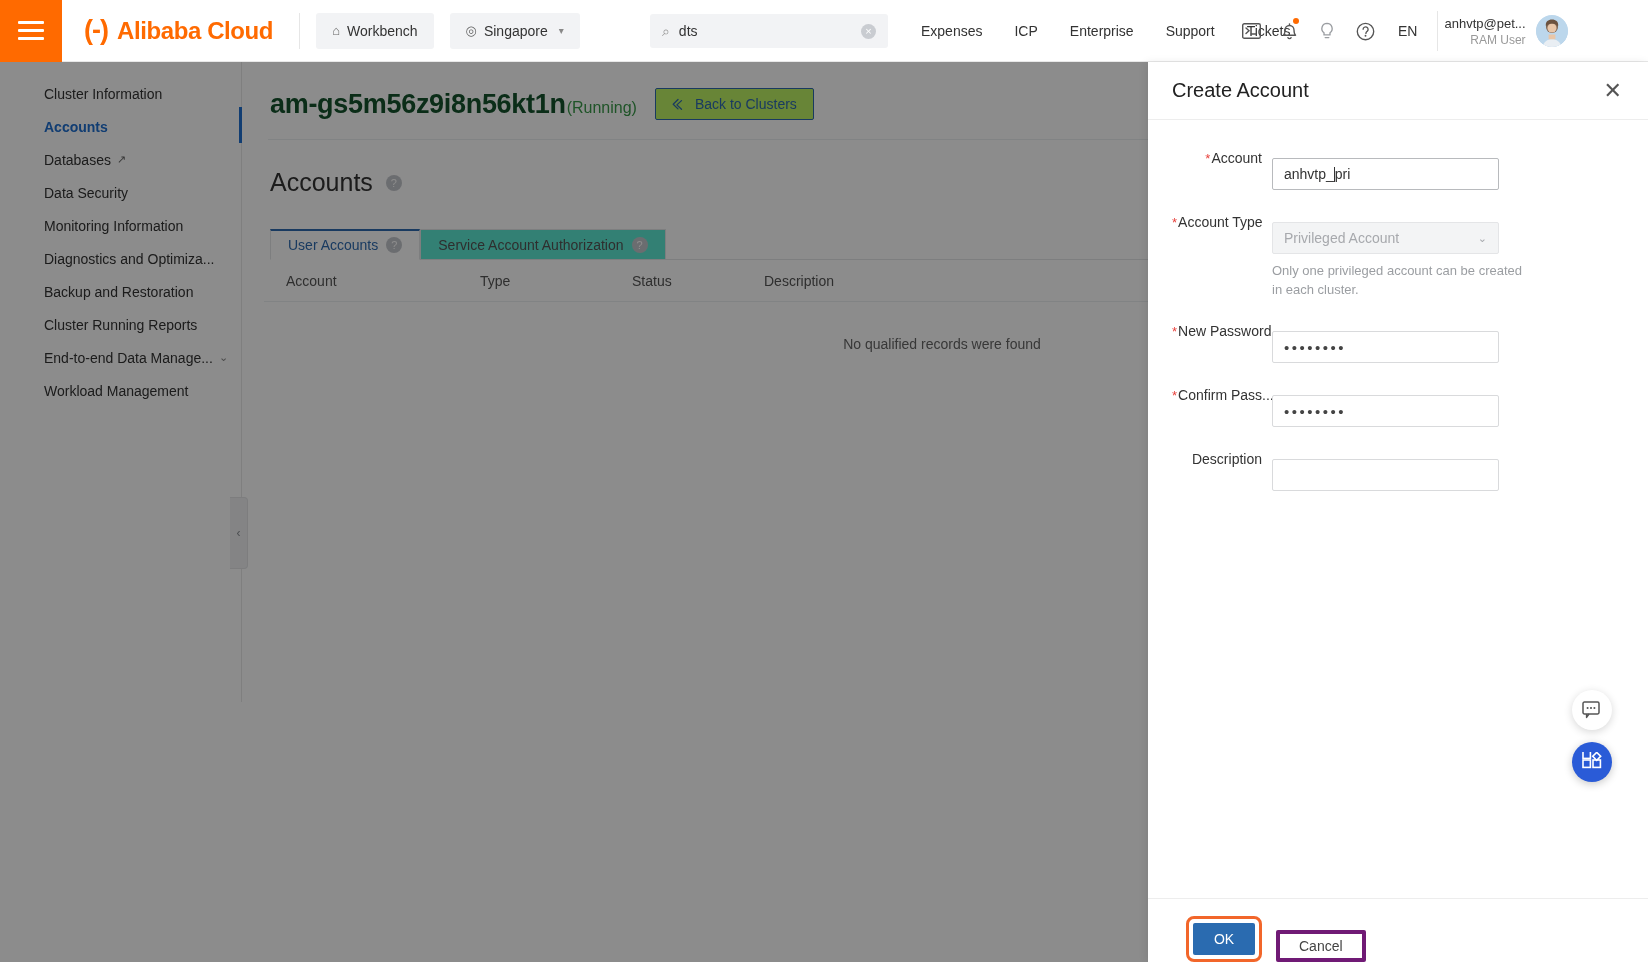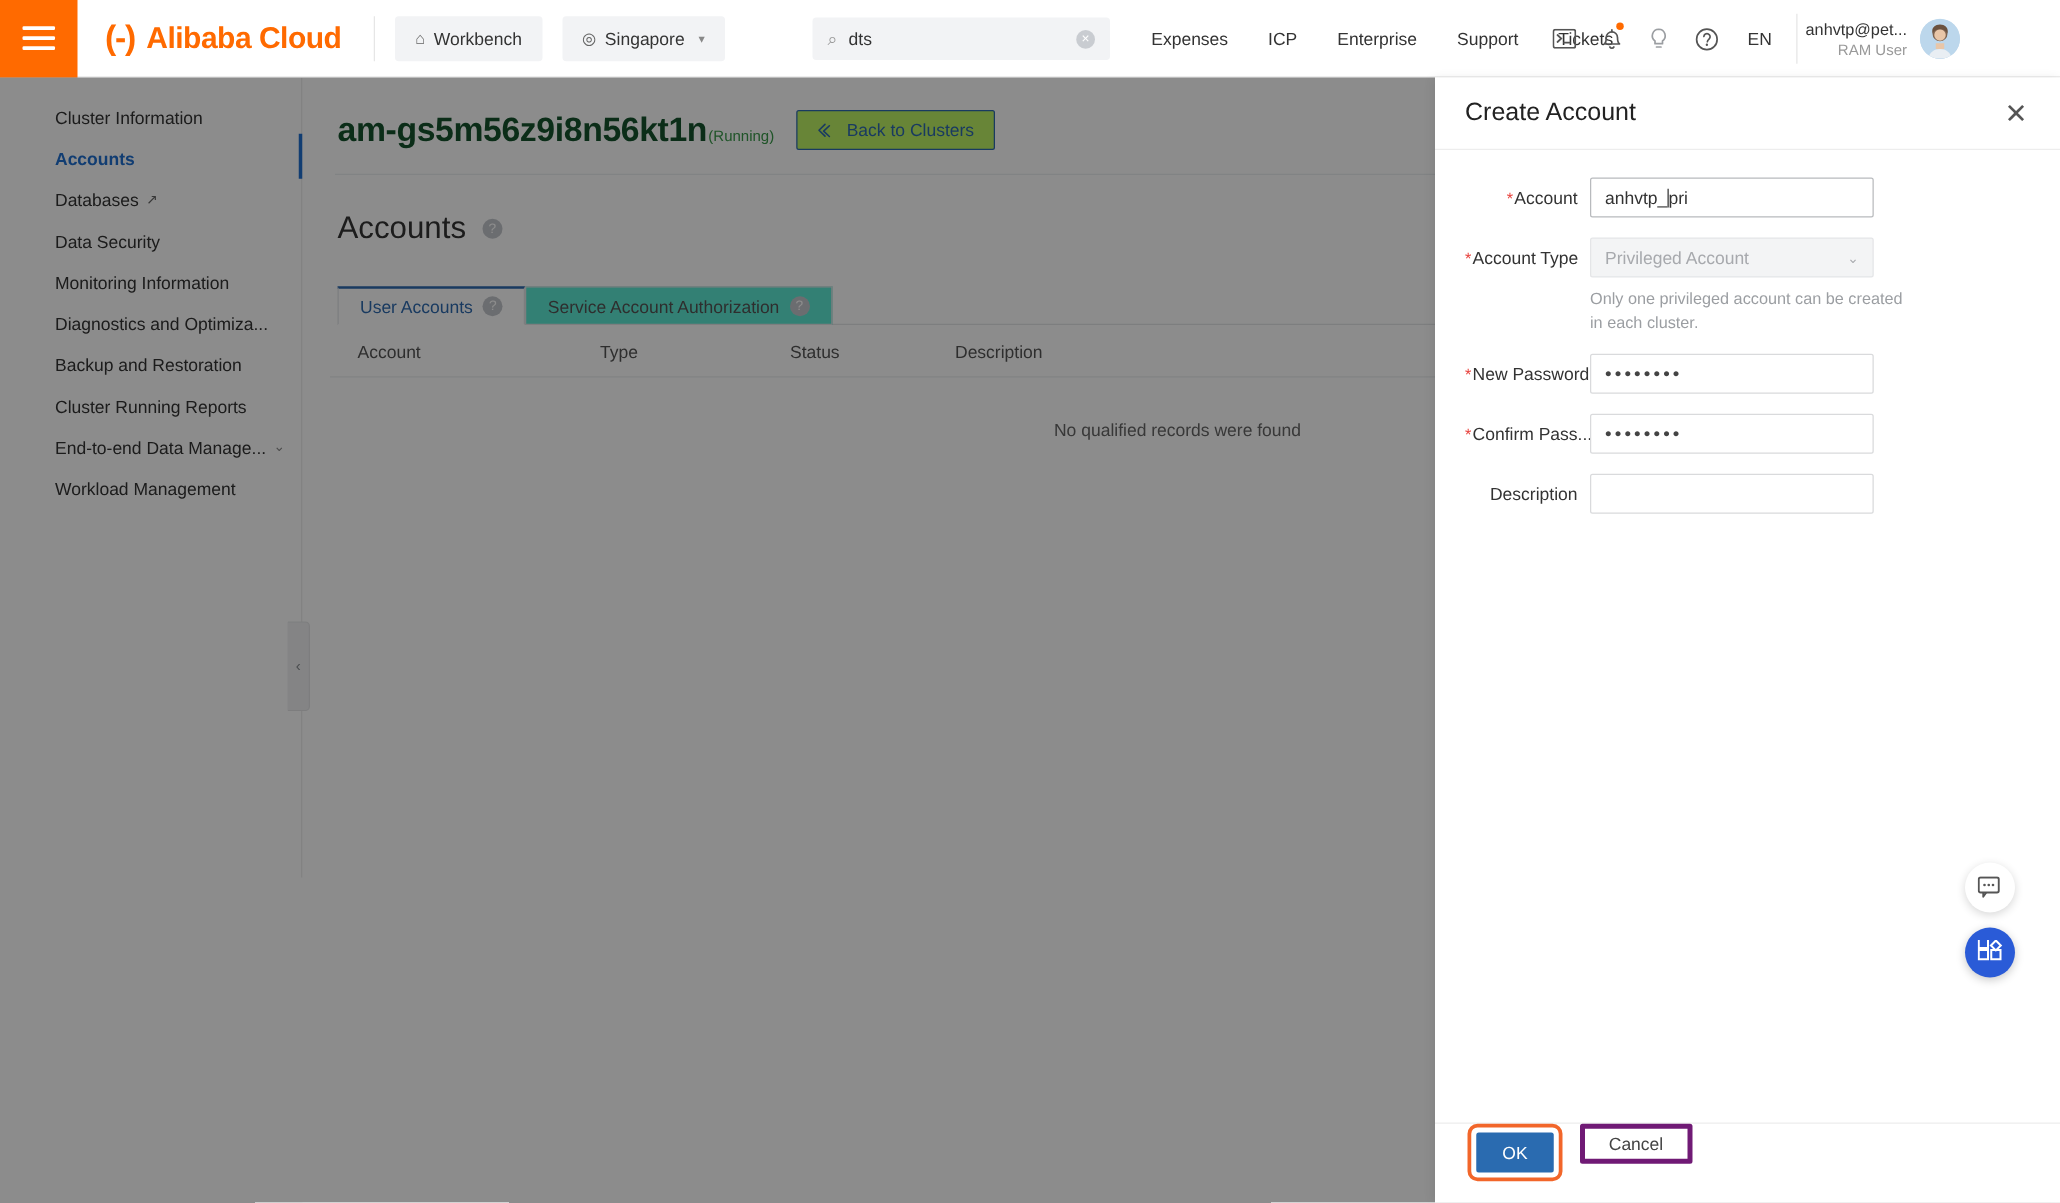--- a/index.html
+++ b/index.html
@@ -104,21 +104,21 @@
     position: absolute; left: 230px; top: 435px; width: 18px; height: 72px;
     background: #f0f1f3; border: 1px solid #e3e4e6; border-left: none;
     border-radius: 0 4px 4px 0; display: flex; align-items: center; justify-content: center;
     font-size: 12px; color: #8a8d92; cursor: pointer; z-index: 3;
   }
 
   .content { position: absolute; left: 242px; top: 0; right: 0; height: 900px; background: #fff; }
 
   .page-head { display: flex; align-items: center; padding: 26px 0 0 28px; gap: 18px; }
   .cluster-id { font-size: 27px; font-weight: bold; color: #14532d; letter-spacing: -0.3px; }
-  .cluster-state { font-size: 12px; color: #3a9a4a; margin-left: 1px; }
+  .cluster-state { font-size: 16px; color: #3a9a4a; margin-left: 1px; }
   .back-btn {
     display: inline-flex; align-items: center; gap: 8px;
     height: 32px; padding: 0 16px; border: 1px solid #2f6bb0; border-radius: 2px;
     color: #2f6bb0; font-size: 14px; background: #bef264; cursor: pointer;
   }
   .head-rule { margin: 19px 0 0 26px; height: 1px; background: #eceef0; }
 
   .sec-title-row { display: flex; align-items: center; padding: 28px 0 0 28px; gap: 13px; }
   .sec-title { font-size: 25px; color: #333; }
   .qmark {
@@ -180,21 +180,21 @@
   .drawer-title { font-size: 20px; color: #222; }
   .drawer-close { font-size: 22px; color: #555; cursor: pointer; line-height: 1; }
   .drawer-body { flex: 1; padding: 22px 0 0 0; overflow: hidden; }
 
   .frow { display: flex; align-items: flex-start; margin-bottom: 16px; padding-left: 24px; }
   .flabel {
     width: 100px; text-align: right; padding-right: 10px; padding-top: 8px;
     font-size: 14px; color: #333; white-space: nowrap;
   }
   .req { color: #e8413c; font-size: 13px; margin-right: 1px; }
-  .fctrl { width: 227px; }
+  .fctrl { width: 227px; margin-top: 16px; }
   .inp {
     width: 227px; height: 32px; border: 1px solid #d9dadc; border-radius: 2px;
     padding: 0 11px; font-size: 14px; color: #333; background: #fff;
     display: flex; align-items: center;
   }
   .inp.focused { border-color: #b8babd; }
   .caret-bar {
     display: inline-block; width: 1px; height: 15px; background: #333;
     margin: 0 0px; vertical-align: -2px;
   }
@@ -202,22 +202,22 @@
     width: 227px; height: 32px; border: 1px solid #e4e5e7; border-radius: 2px;
     background: #f3f4f5; color: #a7a9ad; font-size: 14px;
     display: flex; align-items: center; justify-content: space-between;
     padding: 0 11px; cursor: not-allowed;
   }
   .sel .chev { font-size: 11px; color: #a7a9ad; }
   .hint { font-size: 13px; color: #9b9ea2; line-height: 19px; margin-top: 7px; width: 260px; }
   .dots { letter-spacing: 2.5px; font-size: 15px; color: #444; }
 
   .drawer-foot {
-    height: 64px; border-top: 1px solid #ededed; display: flex; align-items: flex-start;
-    padding-left: 26px; gap: 14px;
+    height: 64px; border-top: 1px solid #ededed; display: flex; align-items: flex-end;
+    padding-left: 38px; gap: 14px;
   }
   .btn-ok {
     height: 32px; min-width: 62px; padding: 0 20px; background: #2a6bb0; color: #fff;
     border: none; border-radius: 2px; font-size: 14px; cursor: pointer;
     font-family: "Liberation Sans", sans-serif;
   }
   .ok-wrap {
     display: inline-flex; padding: 4px; border: 3px solid #f2662a; border-radius: 8px;
   }
   .btn-cancel {

